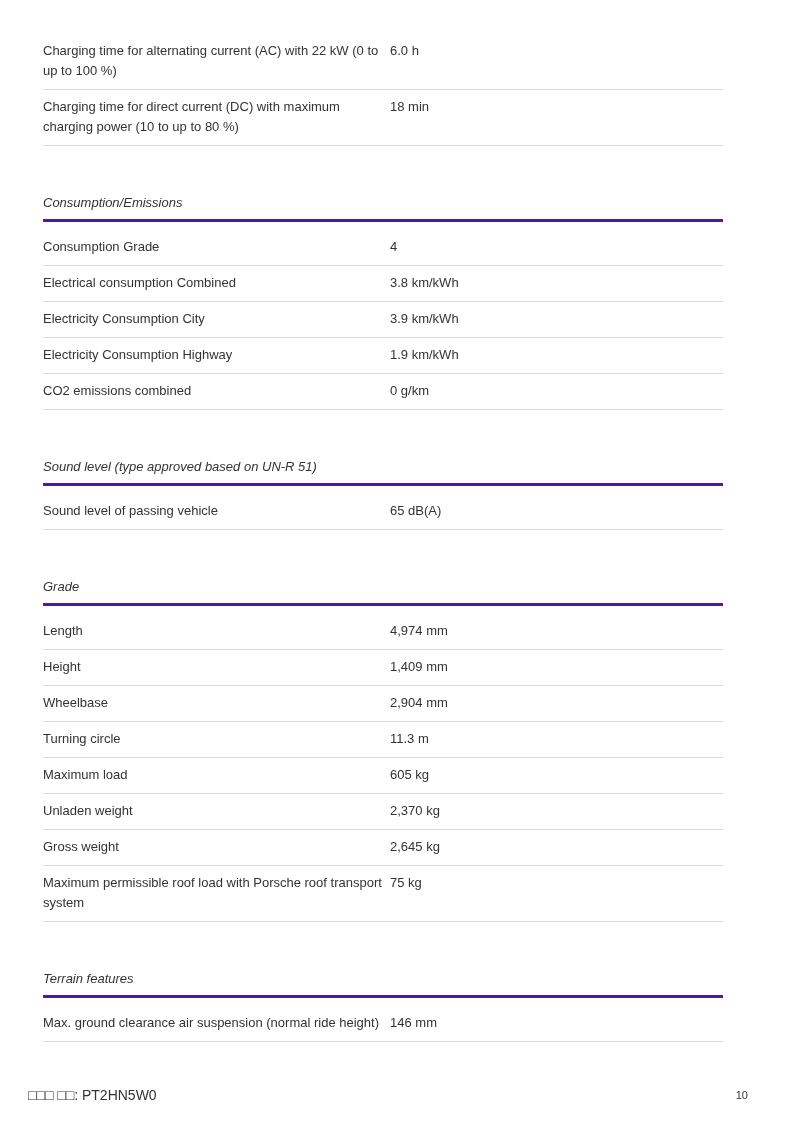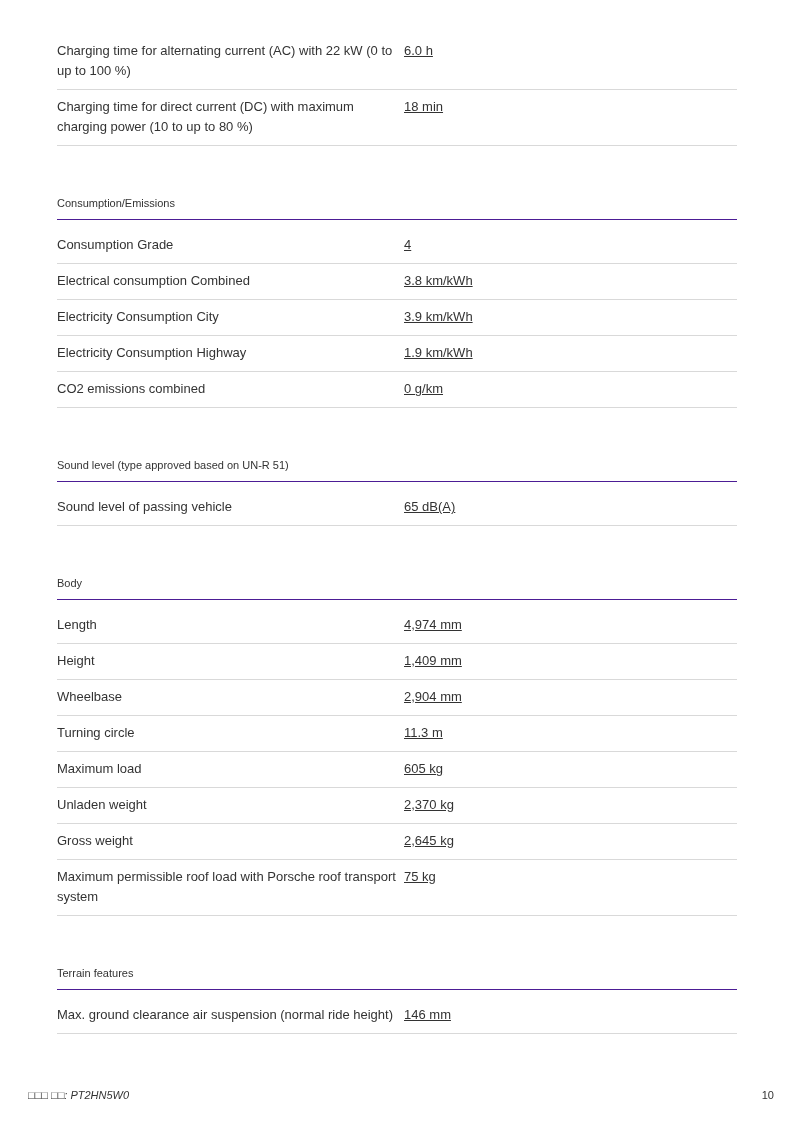--- a/index.html
+++ b/index.html
@@ -10,63 +10,62 @@
   body {
     width: 793px;
     height: 1122px;
     position: relative;
     font-family: "Liberation Sans", sans-serif;
     color: #333333;
     overflow: hidden;
   }
   .content {
     position: absolute;
-    left: 57px;
+    left: 43px;
     top: 34px;
     width: 680px;
   }
   .section { display: block; }
   .section-header {
     padding: 47px 0 6px 0;
-    border-bottom: 1px solid #4c1d95;
-    font-size: 11px;
+    border-bottom: 3px solid #4c1d95;
+    font-size: 13px;
     line-height: 20px;
     color: #333333;
+    font-style: italic;
   }
   .row {
     display: flex;
     align-items: flex-start;
     padding: 7px 0 8px 0;
     border-bottom: 1px solid #d9d9d9;
     font-size: 13px;
     line-height: 20px;
   }
   .row.first {
     padding-top: 15px;
   }
   .row .label {
     flex: 0 0 347px;
     width: 347px;
   }
   .row .value {
     flex: 1 1 auto;
-    text-decoration: underline;
   }
   .footer-left {
     position: absolute;
     left: 28px;
     top: 1088px;
-    font-size: 11px;
+    font-size: 14px;
     line-height: 14px;
     color: #333333;
-    font-style: italic;
   }
   .footer-right {
     position: absolute;
-    right: 19px;
+    right: 45px;
     top: 1088px;
     font-size: 11px;
     line-height: 14px;
     color: #333333;
   }
 </style>
 </head>
 <body>
 
 <div class="content" id="spec-table">
@@ -104,21 +103,21 @@
       </div>
     </section>
     <section class="section">
       <div class="section-header">Sound level (type approved based on UN-R 51)</div>
       <div class="row first">
         <div class="label">Sound level of passing vehicle</div>
         <div class="value">65 dB(A)</div>
       </div>
     </section>
     <section class="section">
-      <div class="section-header">Body</div>
+      <div class="section-header">Grade</div>
       <div class="row first">
         <div class="label">Length</div>
         <div class="value">4,974 mm</div>
       </div>
       <div class="row">
         <div class="label">Height</div>
         <div class="value">1,409 mm</div>
       </div>
       <div class="row">
         <div class="label">Wheelbase</div>

